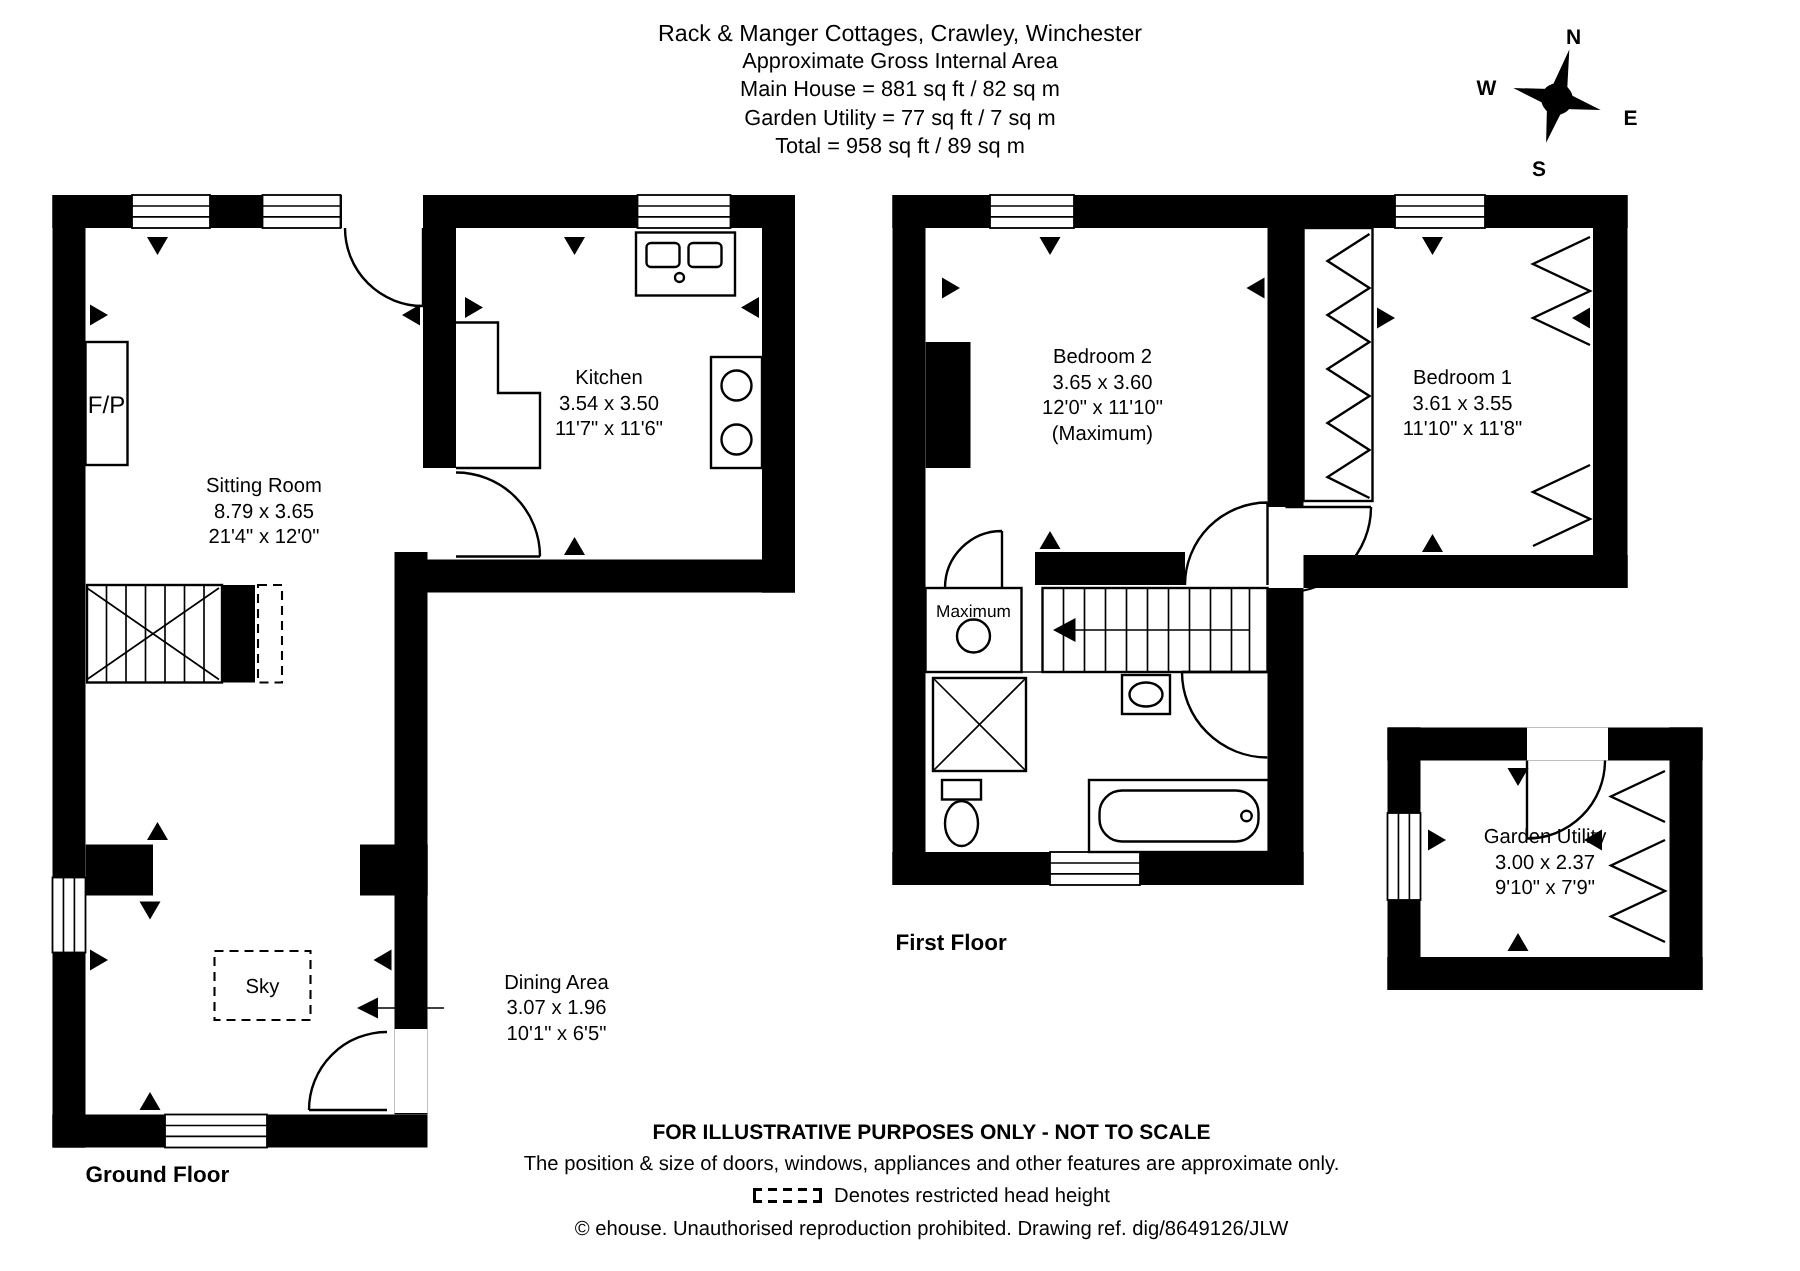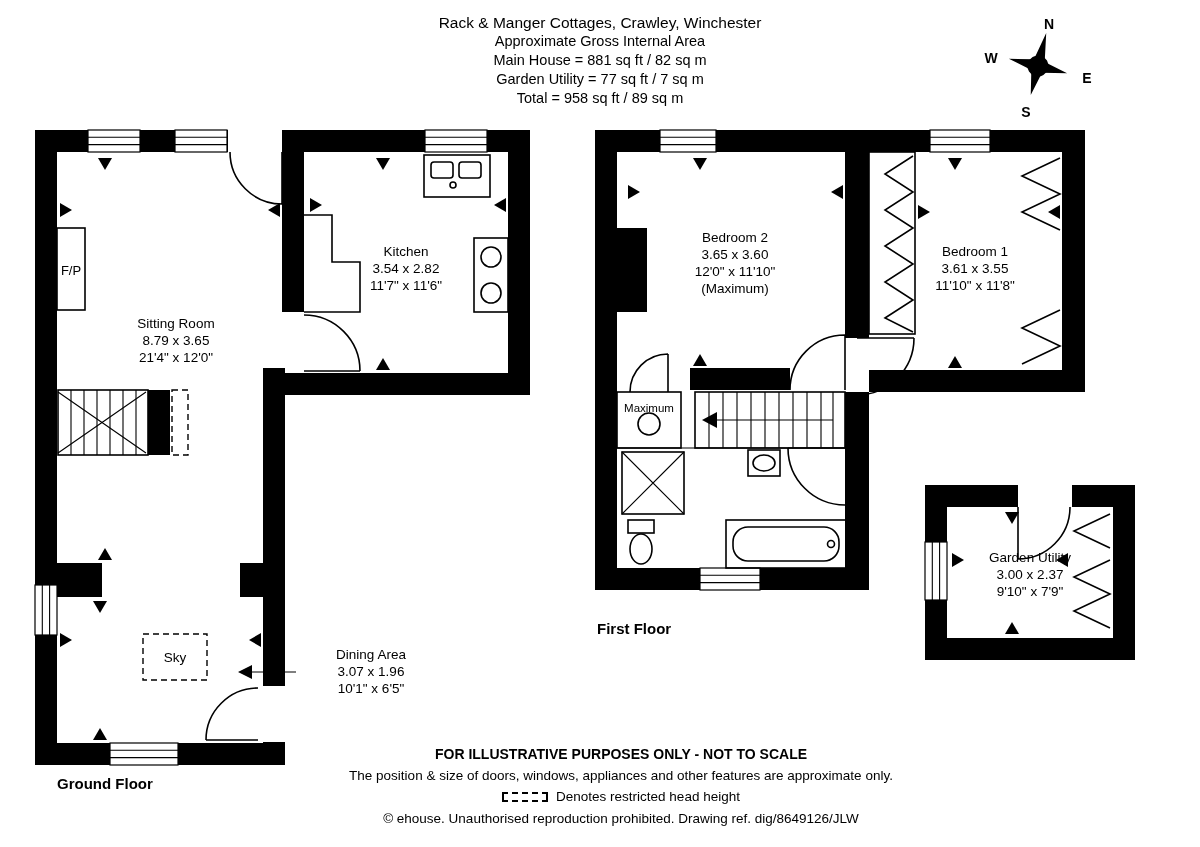--- a/index.html
+++ b/index.html
@@ -220,21 +220,21 @@
 <div class="lbl center bold cmp" style="left:1026px; top:104px">S</div>
 
 <div class="lbl center" style="left:176px; top:315px">
   <div>Sitting Room</div>
   <div>8.79 x 3.65</div>
   <div>21'4" x 12'0"</div>
 </div>
 
 <div class="lbl center" style="left:406px; top:243px">
   <div>Kitchen</div>
-  <div>3.54 x 2.82</div>
+  <div>3.54 x 3.50</div>
   <div>11'7" x 11'6"</div>
 </div>
 
 <div class="lbl center" style="left:371px; top:646px">
   <div>Dining Area</div>
   <div>3.07 x 1.96</div>
   <div>10'1" x 6'5"</div>
 </div>
 
 <div class="lbl center" style="left:735px; top:229px">
@@ -249,21 +249,21 @@
   <div>3.61 x 3.55</div>
   <div>11'10" x 11'8"</div>
 </div>
 
 <div class="lbl center" style="left:1030px; top:549px">
   <div>Garden Utility</div>
   <div>3.00 x 2.37</div>
   <div>9'10" x 7'9"</div>
 </div>
 
-<div class="lbl center" style="left:71px;  top:262px; font-size:13px">F/P</div>
+<div class="lbl center" style="left:71px;  top:262px; font-size:16px">F/P</div>
 <div class="lbl center" style="left:175px; top:649px">Sky</div>
 <div class="lbl center" style="left:649px; top:400px; font-size:11.5px">Maximum</div>
 
 <div class="lbl bold floor" style="left:57px;  top:775px">Ground Floor</div>
 <div class="lbl bold floor" style="left:597px; top:620px">First Floor</div>
 
 <div class="ftr bold" style="top:746px; font-size:14px">FOR ILLUSTRATIVE PURPOSES ONLY - NOT TO SCALE</div>
 <div class="ftr" style="top:768px">The position &amp; size of doors, windows, appliances and other features are approximate only.</div>
 <div class="ftr" style="top:789px">
   <span class="dash-icon"></span><span>Denotes restricted head height</span>

